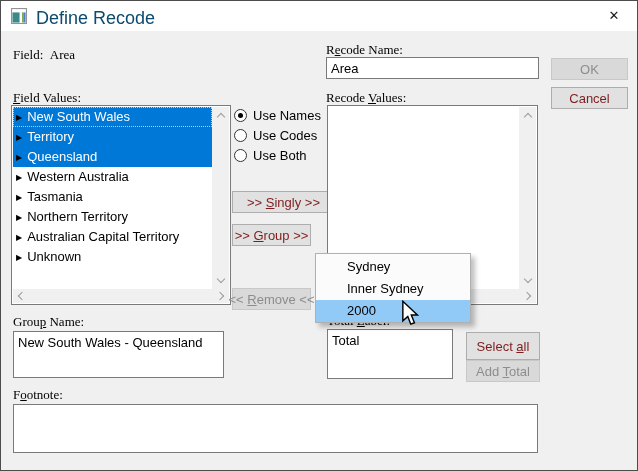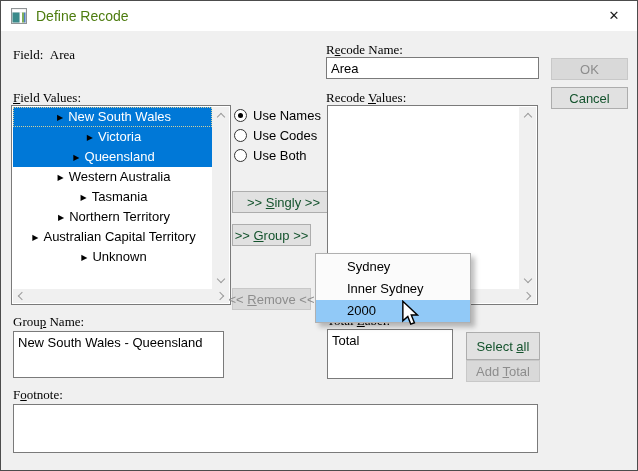--- a/index.html
+++ b/index.html
@@ -4,37 +4,37 @@
 <style>
   html,body{margin:0;padding:0;background:#d5d5d5;}
   *{box-sizing:border-box;}
   .dialog{
     position:relative;width:638px;height:471px;background:#f0f0f0;
     border:1px solid #4c4c4c;overflow:hidden;
     font-family:"Liberation Sans","DejaVu Sans",sans-serif;font-size:13px;color:#000;
   }
   .titlebar{position:absolute;left:0;top:0;width:100%;height:30px;background:#ffffff;}
   .app-icon{position:absolute;left:10px;top:7px;width:16px;height:16px;}
-  .title-text{position:absolute;left:35px;top:7px;font-size:14px;color:#4d7c0f;}
+  .title-text{position:absolute;left:35px;top:7px;font-size:18px;color:#0c4a6e;}
   .close-btn{position:absolute;right:0;top:0;width:46px;height:30px;text-align:center;line-height:30px;font-size:13px;color:#1a1a1a;}
   .lbl{position:absolute;white-space:nowrap;font-family:Liberation Serif, serif;}
   .mn{text-decoration:underline;}
   .tbox{position:absolute;background:#fff;border:1px solid #7a7a7a;}
   input.tbox{padding:0 4px;font:13px "Liberation Sans","DejaVu Sans",sans-serif;outline:none;}
   .tbox .inner-text{display:block;padding:3px 4px;white-space:nowrap;}
   .btn{
     position:absolute;background:#e1e1e1;border:1px solid #adadad;
-    font:13px "Liberation Sans","DejaVu Sans",sans-serif;color:#14532d;
+    font:13px "Liberation Sans","DejaVu Sans",sans-serif;color:#7f1d1d;
     display:flex;align-items:center;justify-content:center;white-space:nowrap;padding:0;
   }
   .btn.disabled{background:#d9d9d9;border-color:#c8c8c8;color:#8d8d8d;}
   .btn.focused{border:2px solid #0078d7;}
   .btn.focused::after{content:"";position:absolute;left:1px;top:1px;right:1px;bottom:1px;outline:1px dotted #4a4a4a;}
   .listbox{position:absolute;background:#fff;border:1px solid #7a7a7a;}
-  .lb-rows{position:absolute;left:1px;top:1px;right:18px;bottom:15px;overflow:hidden;text-align:center;}
+  .lb-rows{position:absolute;left:1px;top:1px;right:18px;bottom:15px;overflow:hidden;}
   .lb-row{height:20px;line-height:20px;padding-left:3px;white-space:nowrap;cursor:default;}
   .lb-row .tri{font-size:8px;margin-right:5px;color:#000;vertical-align:1px;}
   .lb-row.sel{background:#0078d7;color:#fff;}
   .lb-row.sel .tri{color:#000;}
   .lb-row.foc{outline:1px dotted #cfcf9f;outline-offset:-1px;}
   .vscroll{position:absolute;top:1px;right:1px;bottom:15px;width:17px;background:#f0f0f0;}
   .hscroll{position:absolute;left:1px;right:1px;bottom:1px;height:14px;background:#f0f0f0;}
   .arrowbox{position:absolute;display:flex;align-items:center;justify-content:center;}
   .chev{display:inline-block;width:6px;height:6px;border-right:1.6px solid #9b9b9b;border-bottom:1.6px solid #9b9b9b;}
   .chev.up{transform:rotate(-135deg);margin-top:3px;}
@@ -78,21 +78,21 @@
   <div class="lbl" style="left:325px;top:41px;"><span>R</span><span class="mn">e</span><span>code Name:</span></div>
   <input class="tbox" style="left: 325px; top: 56px; width: 213px; height: 22px;" value="Area">
 
   <button class="btn disabled" style="left:550px;top:57px;width:77px;height:22px;">OK</button>
   <button class="btn" style="left:550px;top:86px;width:77px;height:22px;">Cancel</button>
 
   <div class="lbl" style="left:12px;top:89px;"><span></span><span class="mn">F</span><span>ield Values:</span></div>
   <div class="listbox" style="left:10px;top:104px;width:220px;height:200px;">
     <div class="lb-rows">
         <div class="lb-row sel foc"><span class="tri">▶</span><span>New South Wales</span></div>
-        <div class="lb-row sel"><span class="tri">▶</span><span>Victoria</span></div>
+        <div class="lb-row sel"><span class="tri">▶</span><span>Territory</span></div>
         <div class="lb-row sel"><span class="tri">▶</span><span>Queensland</span></div>
         <div class="lb-row"><span class="tri">▶</span><span>Western Australia</span></div>
         <div class="lb-row"><span class="tri">▶</span><span>Tasmania</span></div>
         <div class="lb-row"><span class="tri">▶</span><span>Northern Territory</span></div>
         <div class="lb-row"><span class="tri">▶</span><span>Australian Capital Territory</span></div>
         <div class="lb-row"><span class="tri">▶</span><span>Unknown</span></div>
       </div>
     <div class="vscroll">
       <div class="arrowbox" style="left:0;top:0;width:17px;height:17px;">
           <span class="chev up"></span>

